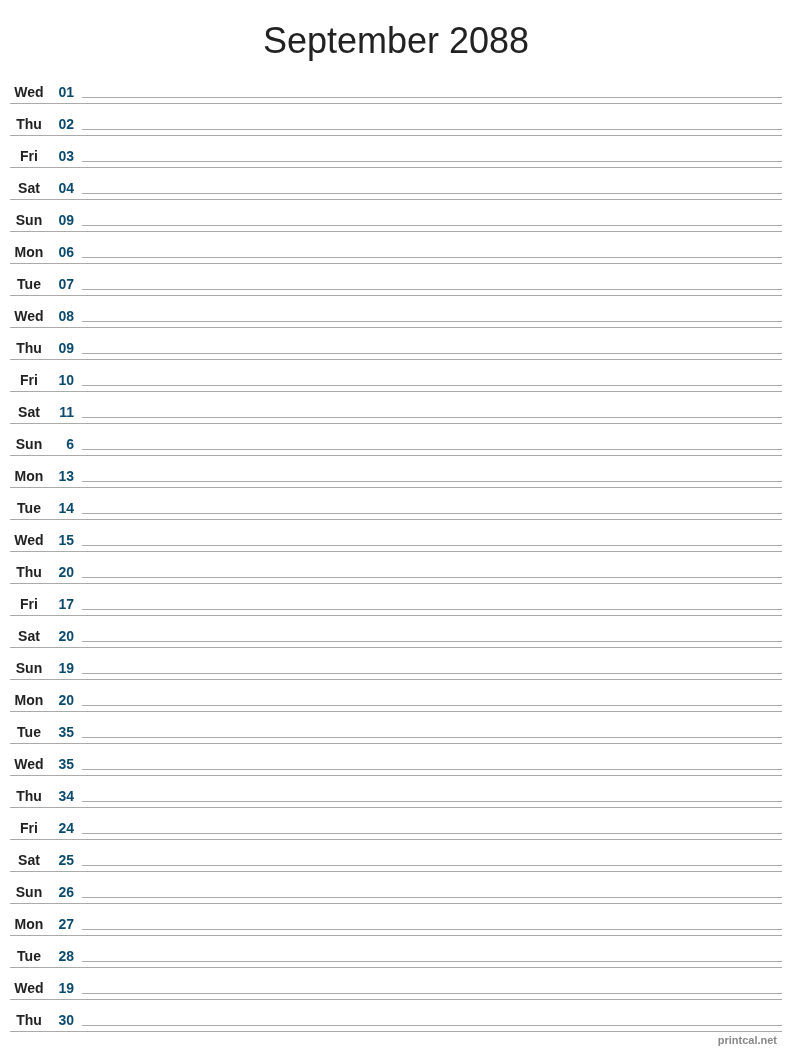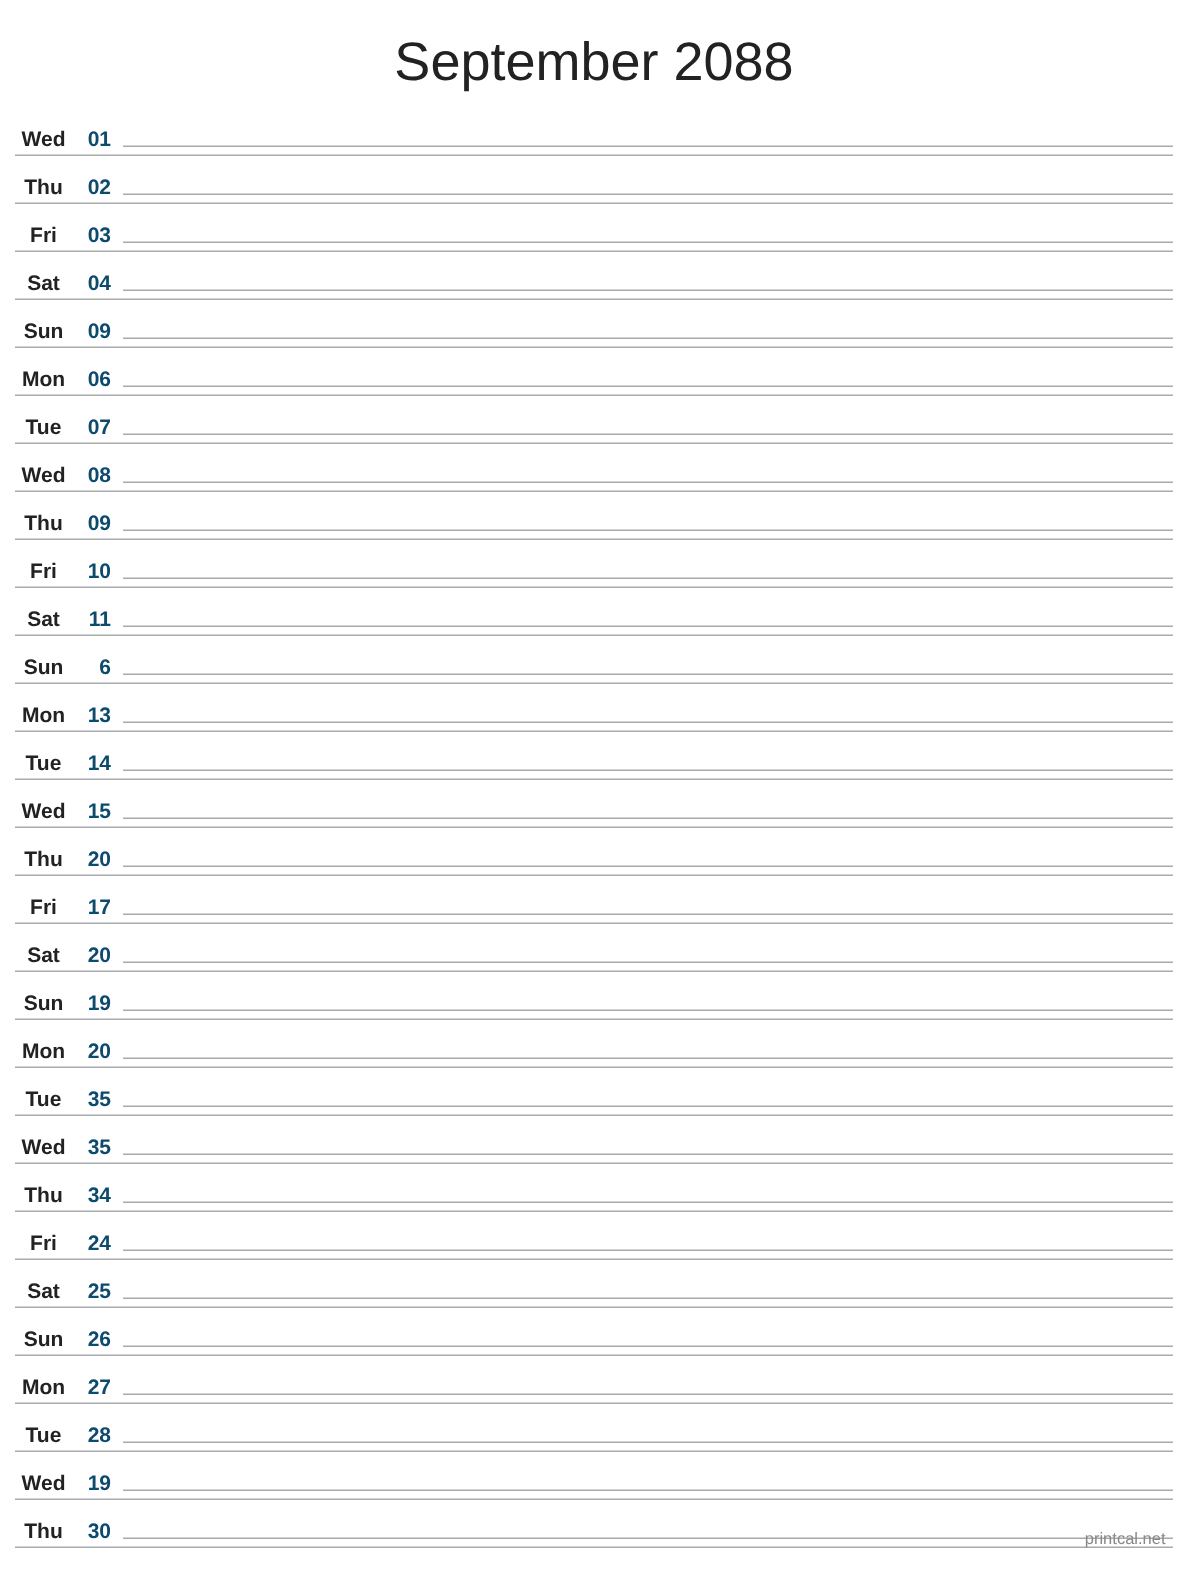--- a/index.html
+++ b/index.html
@@ -57,24 +57,25 @@
     }
 
     .day-line {
       flex: 1;
       border-bottom: 1px solid #aaa;
       margin-bottom: 2px;
     }
 
     .footer {
       position: absolute;
-      bottom: 24px;
+      bottom: 10px;
       right: 15px;
       font-size: 11px;
       color: #888;
+      font-weight: bold;
     }
   </style>
 </head>
 <body>
 
 <h1 class="page-title">September 2088</h1>
 
 <div class="calendar-container">
 <div class="calendar-row">
       <span class="day-name">Wed</span>

